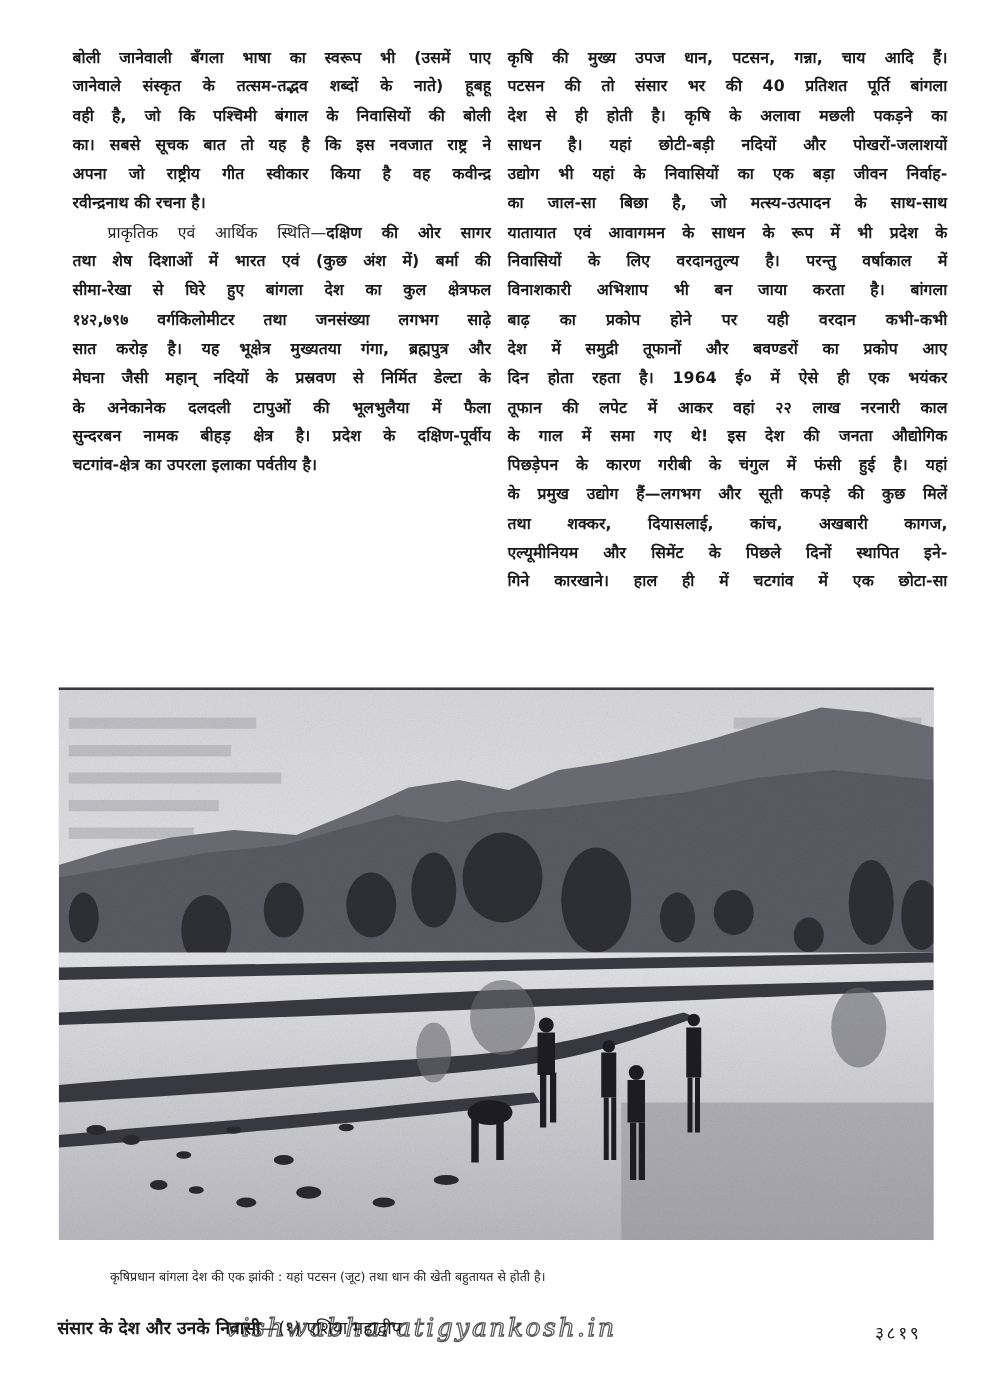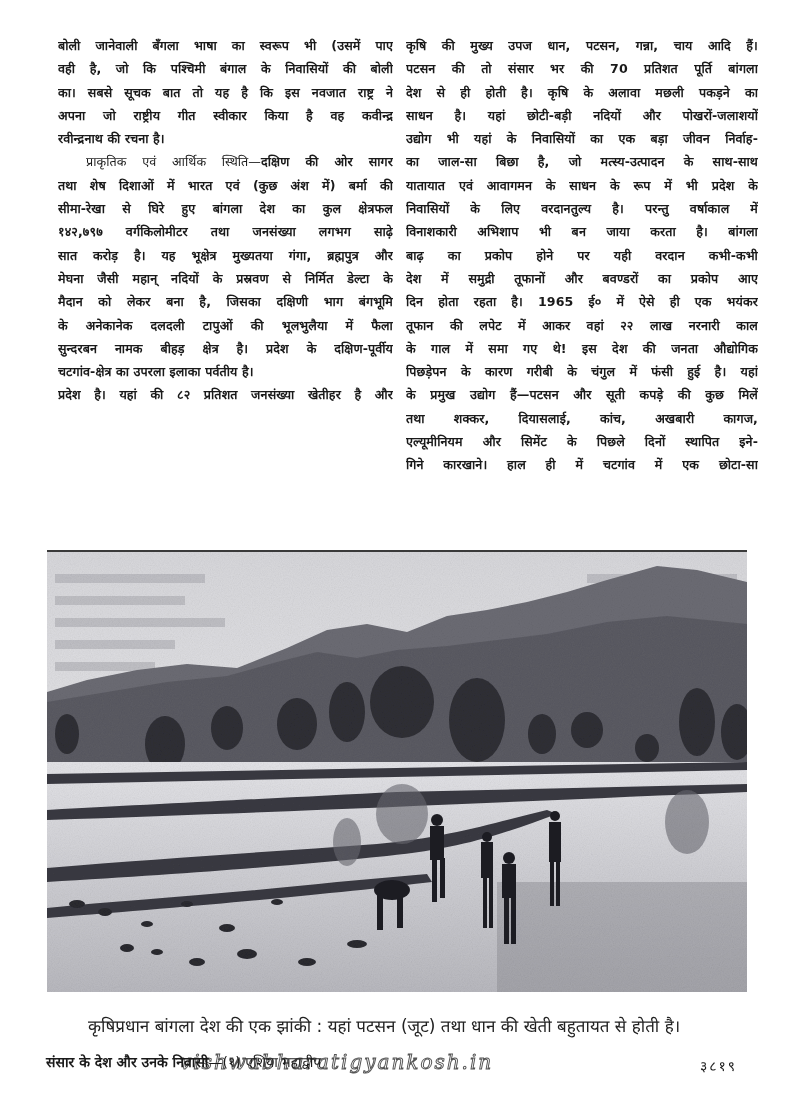--- a/index.html
+++ b/index.html
@@ -23,21 +23,21 @@
 
   .photo {
     position: absolute; left: 47px; top: 550px; width: 700px; height: 440px;
     background: #cfcfd2; overflow: hidden;
     border-top: 2px solid #3a3a3a;
   }
   .photo svg { display: block; width: 100%; height: 100%; }
 
   .caption {
     position: absolute; left: 88px; top: 1014px; width: 640px;
-    font-size: 17px; font-weight: normal; color: #222; white-space: nowrap;
+    font-size: 10px; font-weight: normal; color: #222; white-space: nowrap;
   }
   .watermark {
     position: absolute; left: 180px; top: 1050px;
     font-family: "DejaVu Serif", serif; font-style: italic; font-size: 20px;
     color: transparent; -webkit-text-stroke: 1px #555; letter-spacing: 2px;
     white-space: nowrap;
   }
   .footer-title {
     position: absolute; left: 46px; top: 1052px;
     font-size: 14px; font-weight: bold; white-space: nowrap;
@@ -49,60 +49,59 @@
   }
 </style>
 </head>
 <body>
 
 <div class="page">
 
   <div class="col left">
     <p>
       <span class="line">बोली जानेवाली बँगला भाषा का स्वरूप भी (उसमें पाए</span>
+      <span class="line">जानेवाले संस्कृत के तत्सम-तद्भव शब्दों के नाते) हूबहू</span>
       <span class="line">वही है, जो कि पश्चिमी बंगाल के निवासियों की बोली</span>
       <span class="line">का। सबसे सूचक बात तो यह है कि इस नवजात राष्ट्र ने</span>
       <span class="line">अपना जो राष्ट्रीय गीत स्वीकार किया है वह कवीन्द्र</span>
       <span class="line last">रवीन्द्रनाथ की रचना है।</span>
     </p>
     <p>
       <span class="line" style="padding-left:28px;"><span class="light">प्राकृतिक एवं आर्थिक स्थिति—</span><span>दक्षिण की ओर सागर</span></span>
       <span class="line">तथा शेष दिशाओं में भारत एवं (कुछ अंश में) बर्मा की</span>
       <span class="line">सीमा-रेखा से घिरे हुए बांगला देश का कुल क्षेत्रफल</span>
       <span class="line">१४२,७९७ वर्गकिलोमीटर तथा जनसंख्या लगभग साढ़े</span>
       <span class="line">सात करोड़ है। यह भूक्षेत्र मुख्यतया गंगा, ब्रह्मपुत्र और</span>
       <span class="line">मेघना जैसी महान् नदियों के प्रस्रवण से निर्मित डेल्टा के</span>
-      <span class="line">मैदान को लेकर बना है, जिसका दक्षिणी भाग बंगभूमि</span>
       <span class="line">के अनेकानेक दलदली टापुओं की भूलभुलैया में फैला</span>
       <span class="line">सुन्दरबन नामक बीहड़ क्षेत्र है। प्रदेश के दक्षिण-पूर्वीय</span>
       <span class="line last">चटगांव-क्षेत्र का उपरला इलाका पर्वतीय है।</span>
     </p>
     <p>
-      <span class="line">प्रदेश है। यहां की ८२ प्रतिशत जनसंख्या खेतीहर है और</span>
     </p>
   </div>
 
   <div class="col right">
     <p>
       <span class="line">कृषि की मुख्य उपज धान, पटसन, गन्ना, चाय आदि हैं।</span>
-      <span class="line">पटसन की तो संसार भर की 70 प्रतिशत पूर्ति बांगला</span>
+      <span class="line">पटसन की तो संसार भर की 40 प्रतिशत पूर्ति बांगला</span>
       <span class="line">देश से ही होती है। कृषि के अलावा मछली पकड़ने का</span>
       <span class="line">साधन है। यहां छोटी-बड़ी नदियों और पोखरों-जलाशयों</span>
       <span class="line">उद्योग भी यहां के निवासियों का एक बड़ा जीवन निर्वाह-</span>
       <span class="line">का जाल-सा बिछा है, जो मत्स्य-उत्पादन के साथ-साथ</span>
       <span class="line">यातायात एवं आवागमन के साधन के रूप में भी प्रदेश के</span>
       <span class="line">निवासियों के लिए वरदानतुल्य है। परन्तु वर्षाकाल में</span>
       <span class="line">विनाशकारी अभिशाप भी बन जाया करता है। बांगला</span>
       <span class="line">बाढ़ का प्रकोप होने पर यही वरदान कभी-कभी</span>
       <span class="line">देश में समुद्री तूफानों और बवण्डरों का प्रकोप आए</span>
-      <span class="line">दिन होता रहता है। 1965 ई० में ऐसे ही एक भयंकर</span>
+      <span class="line">दिन होता रहता है। 1964 ई० में ऐसे ही एक भयंकर</span>
       <span class="line">तूफान की लपेट में आकर वहां २२ लाख नरनारी काल</span>
       <span class="line">के गाल में समा गए थे! इस देश की जनता औद्योगिक</span>
       <span class="line">पिछड़ेपन के कारण गरीबी के चंगुल में फंसी हुई है। यहां</span>
-      <span class="line">के प्रमुख उद्योग हैं—पटसन और सूती कपड़े की कुछ मिलें</span>
+      <span class="line">के प्रमुख उद्योग हैं—लगभग और सूती कपड़े की कुछ मिलें</span>
       <span class="line">तथा शक्कर, दियासलाई, कांच, अखबारी कागज,</span>
       <span class="line">एल्यूमीनियम और सिमेंट के पिछले दिनों स्थापित इने-</span>
       <span class="line">गिने कारखाने। हाल ही में चटगांव में एक छोटा-सा</span>
     </p>
   </div>
 
   <div class="photo" title="Black-and-white photograph: flooded rice paddies with farmers working in the foreground, trees and hills in the background">
     <svg viewBox="0 0 700 440" preserveAspectRatio="none">
       <defs>
         <linearGradient id="sky" x1="0" y1="0" x2="0" y2="1">

